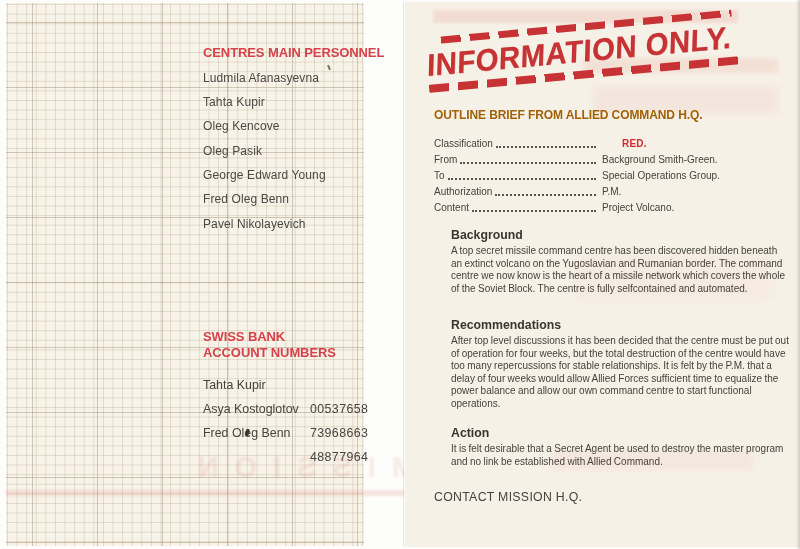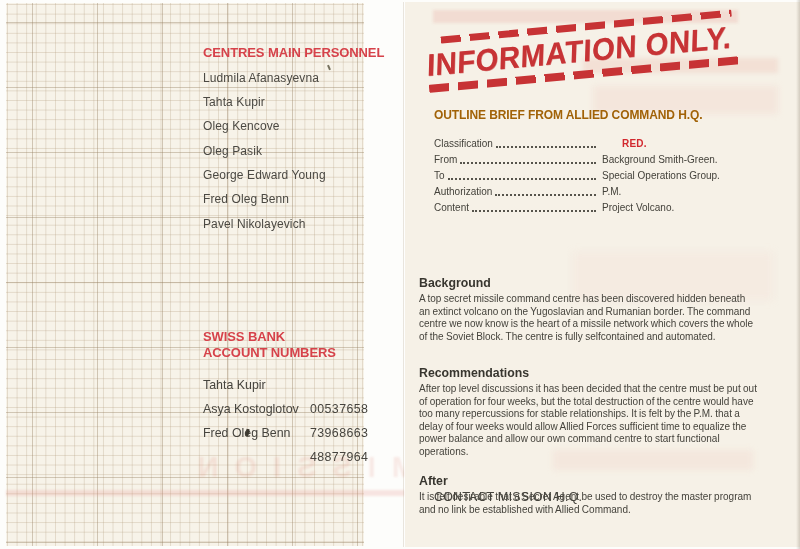--- a/index.html
+++ b/index.html
@@ -87,21 +87,21 @@
   .form-row{display:flex;align-items:center;height:15.9px;font-size:10px;}
   .form-left{width:168px;display:flex;align-items:flex-end;}
   .form-label{white-space:nowrap;color:#44423b;line-height:15.9px;}
   .leader{
     flex:1;min-width:8px;margin:0 6px 3.5px 3px;
     border-bottom:2px dotted #56544c;
   }
   .form-value{color:#44423b;white-space:nowrap;line-height:15.9px;}
   .form-row.classification .form-value{color:#d2282e;font-weight:bold;letter-spacing:0.2px;padding-left:20px;}
 
-  .brief-section{position:absolute;left:14px;width:340px;margin-top:48px;}
+  .brief-section{position:absolute;left:46px;width:340px;}
   .sec-background{top:226px;}
   .sec-recommendations{top:316px;}
   .sec-action{top:424px;}
   .brief-section h3{margin:0 0 3px 0;font-size:12.3px;font-weight:bold;color:#38362f;}
   .brief-section p{
     margin:0;width:338px;font-size:10px;line-height:12.6px;
     color:#45433c;word-spacing:-0.4px;
   }
   .contact-footer{
     position:absolute;left:29px;top:488px;margin:0;
@@ -228,21 +228,21 @@
       <h3>Background</h3>
       <p>A top secret missile command centre has been discovered hidden beneath an extinct volcano on the Yugoslavian and Rumanian border. The command centre we now know is the heart of a missile network which covers the whole of the Soviet Block. The centre is fully selfcontained and automated.</p>
     </section>
 
     <section class="brief-section sec-recommendations">
       <h3>Recommendations</h3>
       <p>After top level discussions it has been decided that the centre must be put out of operation for four weeks, but the total destruction of the centre would have too many repercussions for stable relationships. It is felt by the P.M. that a delay of four weeks would allow Allied Forces sufficient time to equalize the power balance and allow our own command centre to start functional operations.</p>
     </section>
 
     <section class="brief-section sec-action">
-      <h3>After</h3>
+      <h3>Action</h3>
       <p>It is felt desirable that a Secret Agent be used to destroy the master program and no link be established with Allied Command.</p>
     </section>
 
     <p class="contact-footer">CONTACT MISSION H.Q.</p>
   </div>
 
   <div class="edge-right"></div>
 </div>
 
 </body></html>

